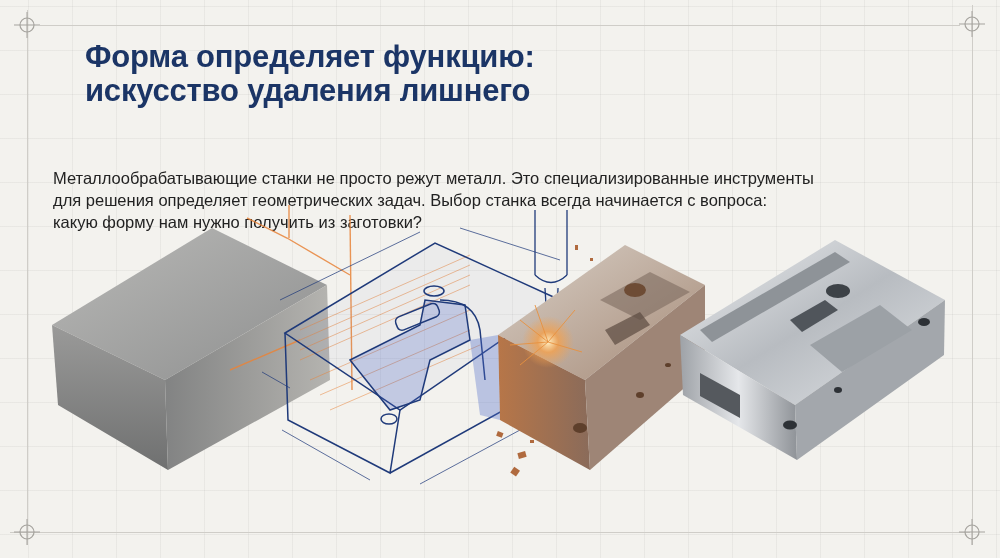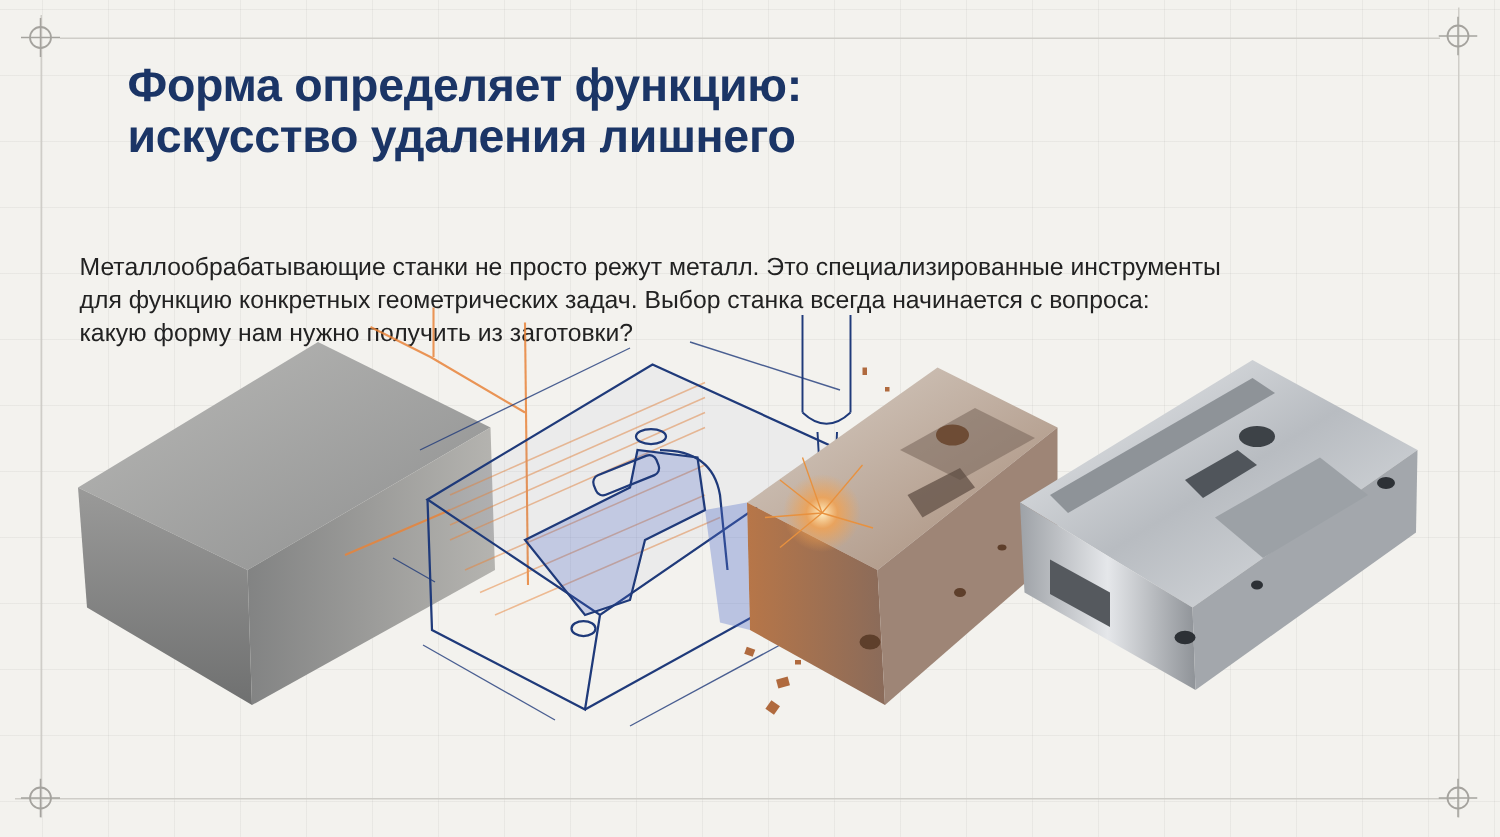--- a/index.html
+++ b/index.html
@@ -61,21 +61,21 @@
     <line x1="13" y1="0" x2="13" y2="26" stroke="#a5a39e"></line>
   </svg>
 
 <h1 class="title">
   <span>Форма определяет функцию:</span><br>
   <span>искусство удаления лишнего</span>
 </h1>
 
 <p class="subtitle">
   <span>Металлообрабатывающие станки не просто режут металл. Это специализированные инструменты</span><br>
-  <span>для функцию конкретных геометрических задач. Выбор станка всегда начинается с вопроса:</span><br>
+  <span>для решения определяет геометрических задач. Выбор станка всегда начинается с вопроса:</span><br>
   <span>какую форму нам нужно получить из заготовки?</span>
 </p>
 
 <svg class="illustration" viewBox="0 195 1000 310">
   <defs>
     <linearGradient id="rawTop" x1="0" y1="0" x2="1" y2="1">
       <stop offset="0" stop-color="#b9b9b7"></stop>
         <stop offset="1" stop-color="#8e8f8f"></stop>
     </linearGradient>
     <linearGradient id="rawFront" x1="0" y1="0" x2="0" y2="1">

